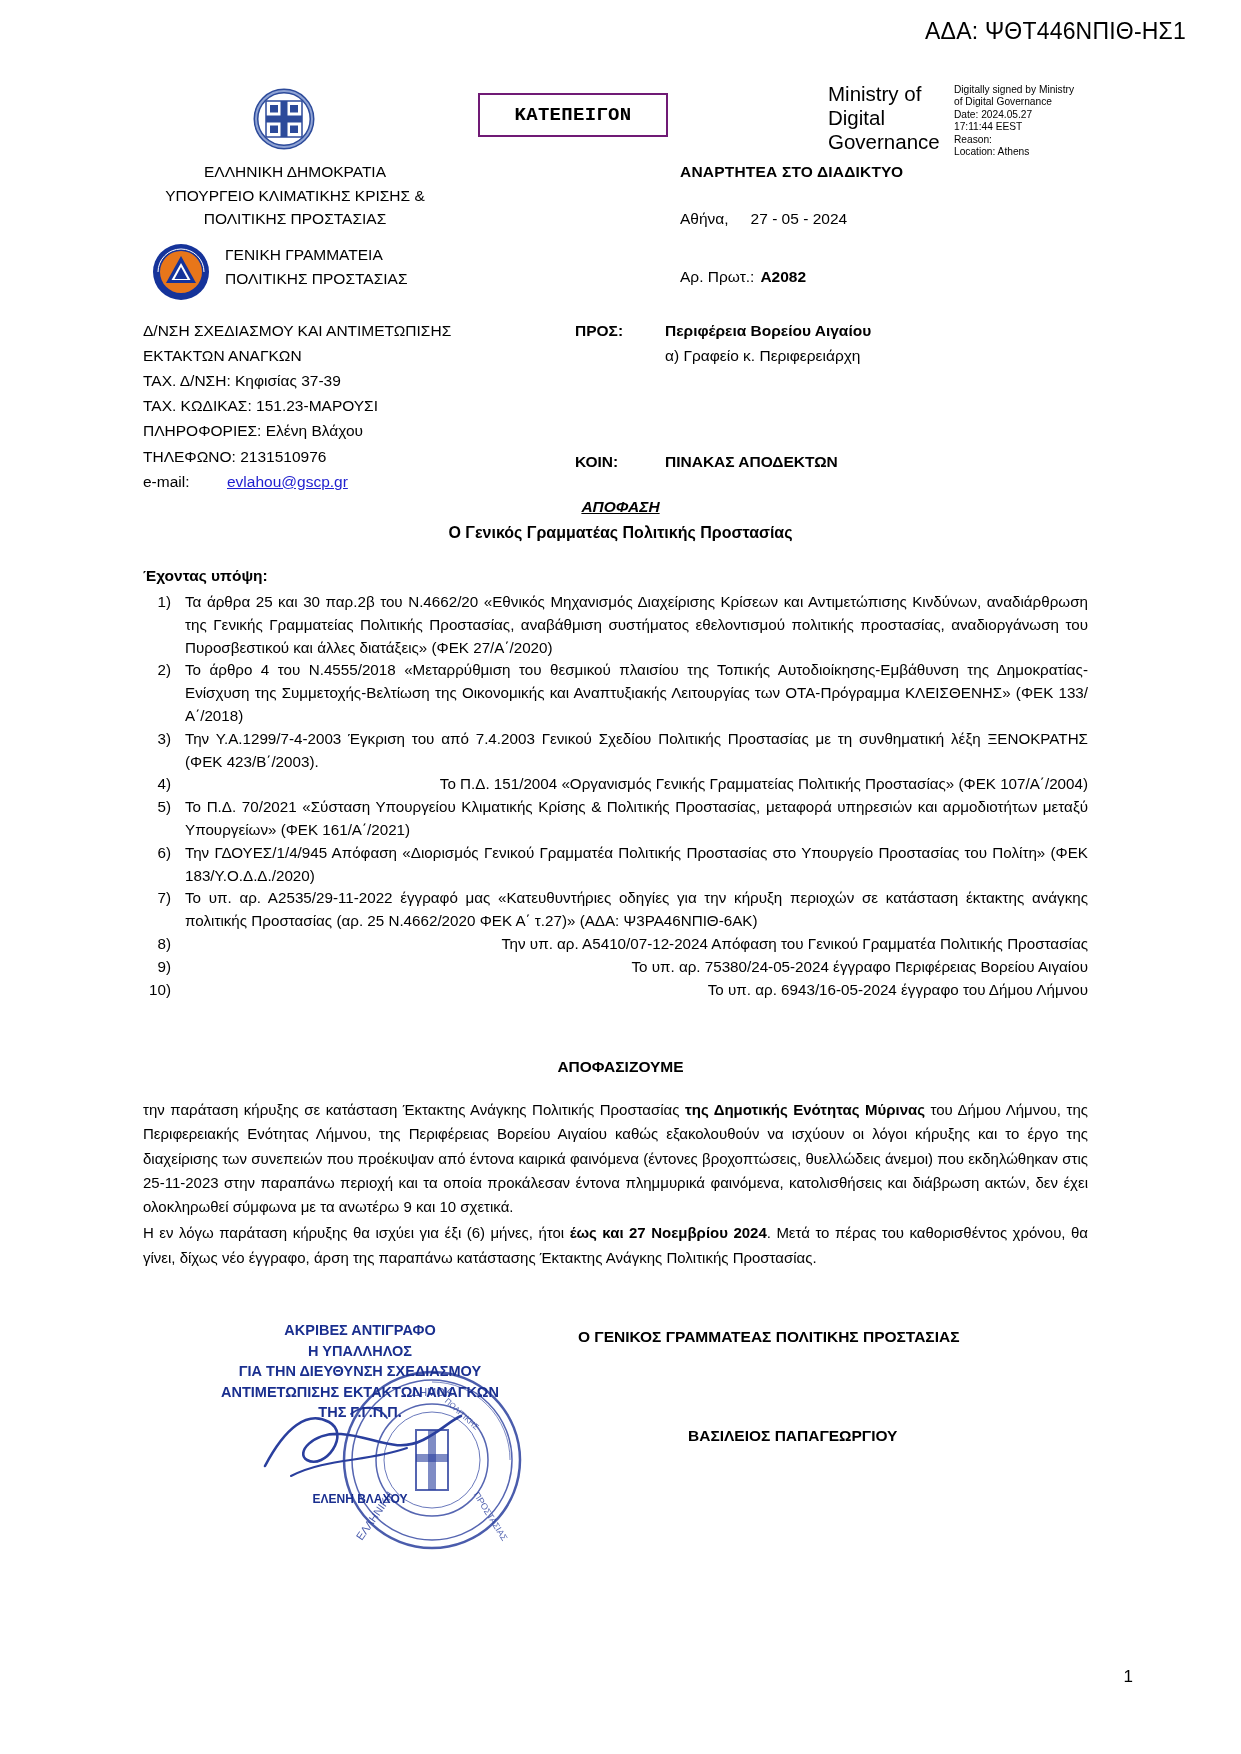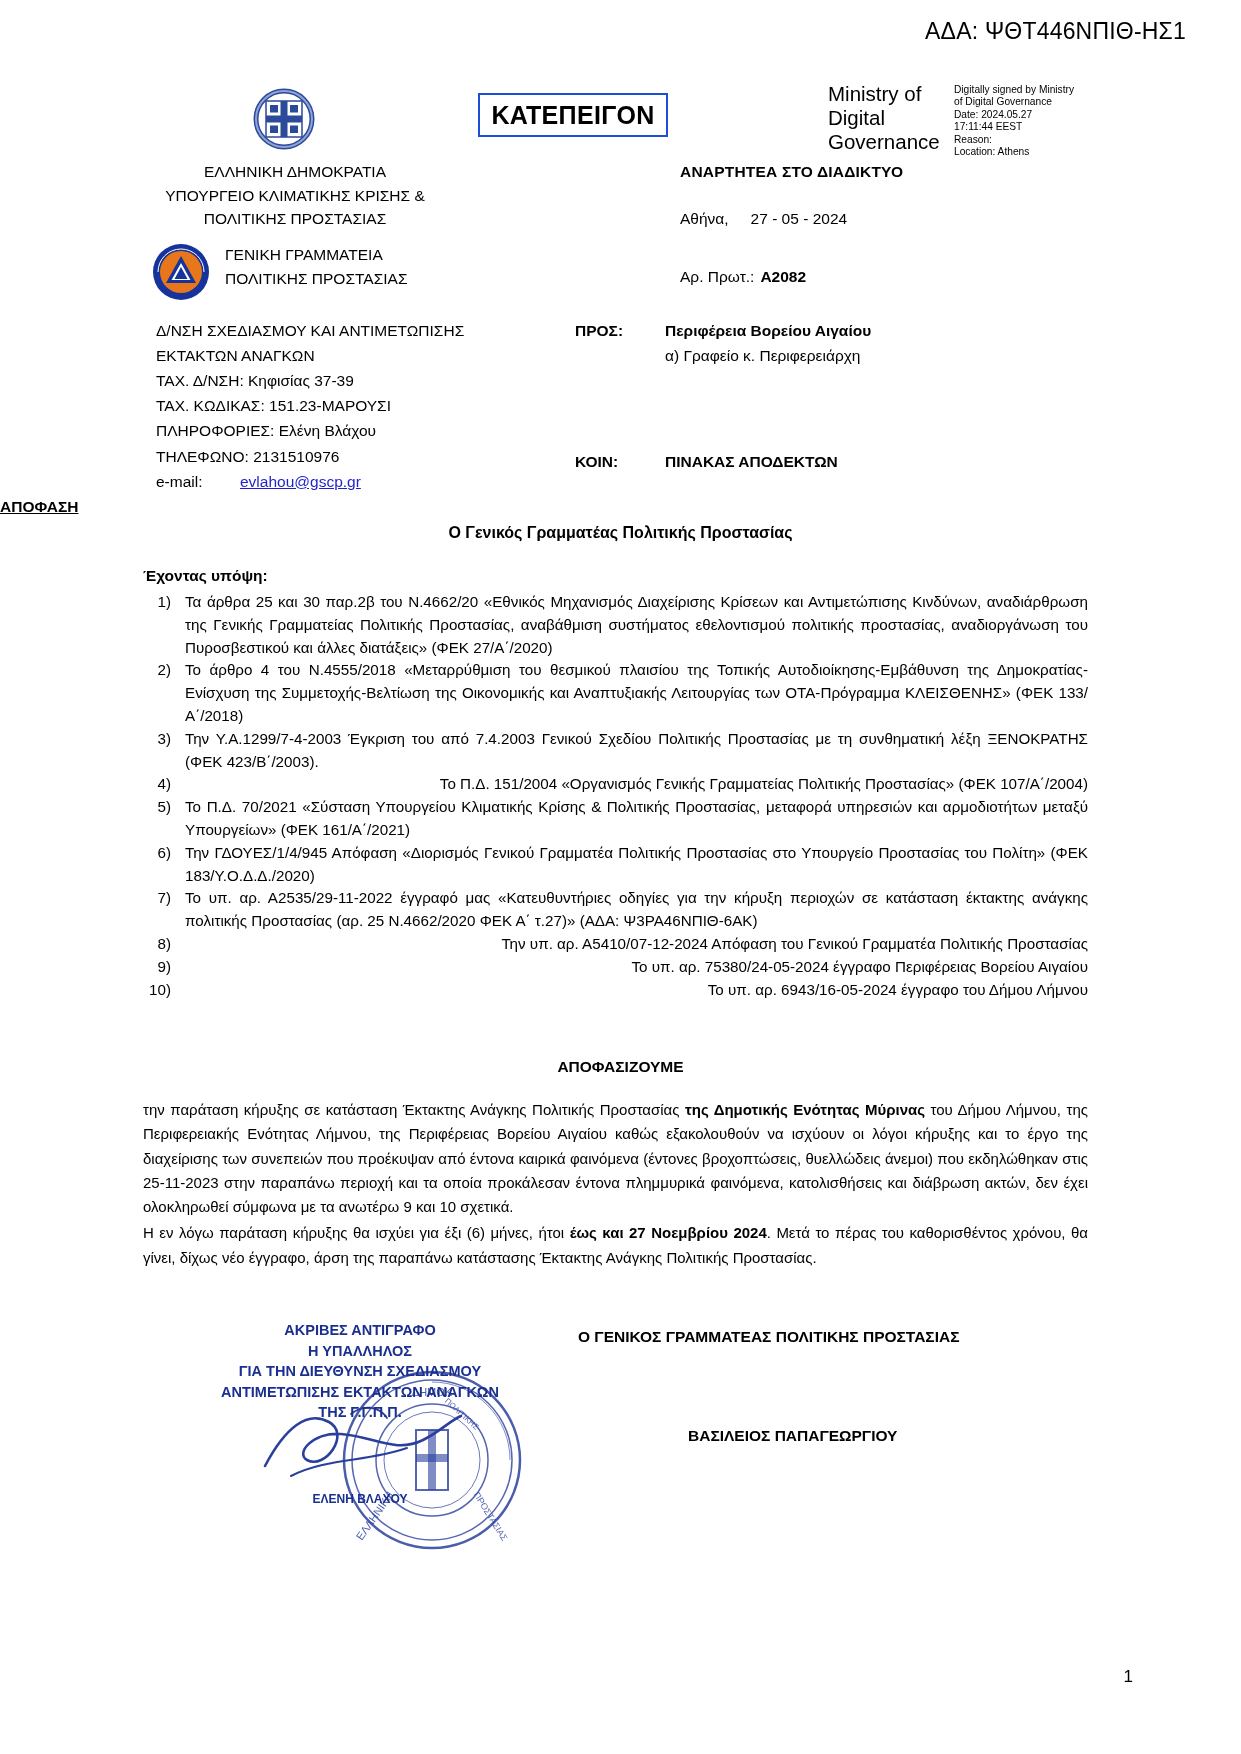--- a/index.html
+++ b/index.html
@@ -35,27 +35,28 @@
     white-space: nowrap;
   }
 
   
   .urgent-box {
     position: absolute;
     left: 478px;
     top: 93px;
     width: 186px;
     height: 40px;
-    border: 2px solid #1d4ed8;
+    border: 2px solid #701a75;
     display: flex;
     align-items: center;
     justify-content: center;
     font-weight: bold;
-    font-size: 25px;
+    font-size: 19px;
     letter-spacing: 0.3px;
+    font-family: Liberation Mono, monospace;
   }
 
   
   .sig-block {
     position: absolute;
     left: 828px;
     top: 82px;
     width: 300px;
     display: flex;
     gap: 6px;
@@ -132,21 +133,21 @@
     position: absolute;
     left: 225px;
     top: 243px;
     line-height: 1.55;
     font-size: 15.5px;
   }
 
   
   .contact {
     position: absolute;
-    left: 156px;
+    left: 143px;
     top: 318px;
     width: 420px;
     line-height: 1.62;
     font-size: 15.5px;
   }
   .contact .email-row {
     display: flex;
   }
   .contact .email-label { width: 84px; }
   .contact a.email-link {
@@ -180,22 +181,24 @@
   }
   .koin-label { width: 90px; font-weight: bold; }
   .koin-value { font-weight: bold; }
 
   
   .apofasi-title {
     position: absolute;
     left: 0;
     top: 498px;
     width: 1241px;
-    font-weight: bold;
-    font-size: 15.5px;
+    text-align: center;
+    font-weight: bold;
+    font-size: 15.5px;
+    font-style: italic;
   }
   .apofasi-title span { text-decoration: underline; }
   .apofasi-sub {
     position: absolute;
     left: 0;
     top: 524px;
     width: 1241px;
     text-align: center;
     font-weight: bold;
     font-size: 16px;

